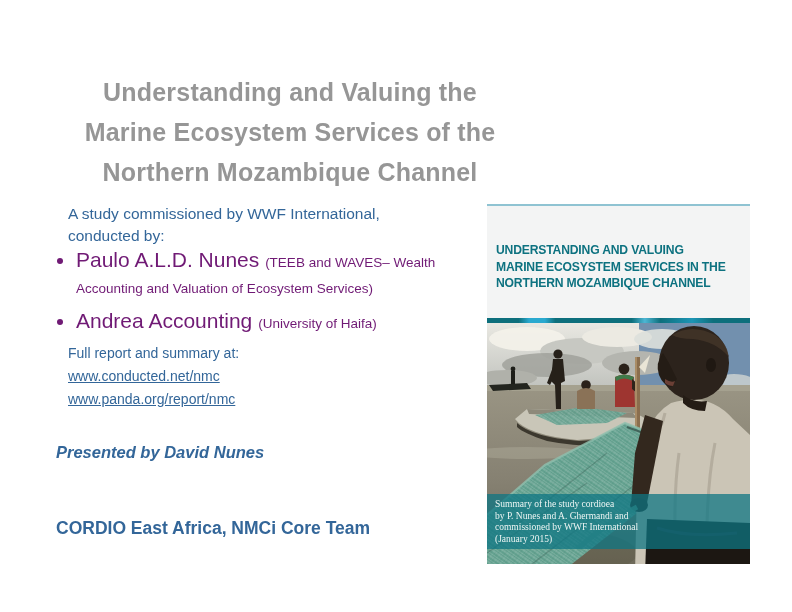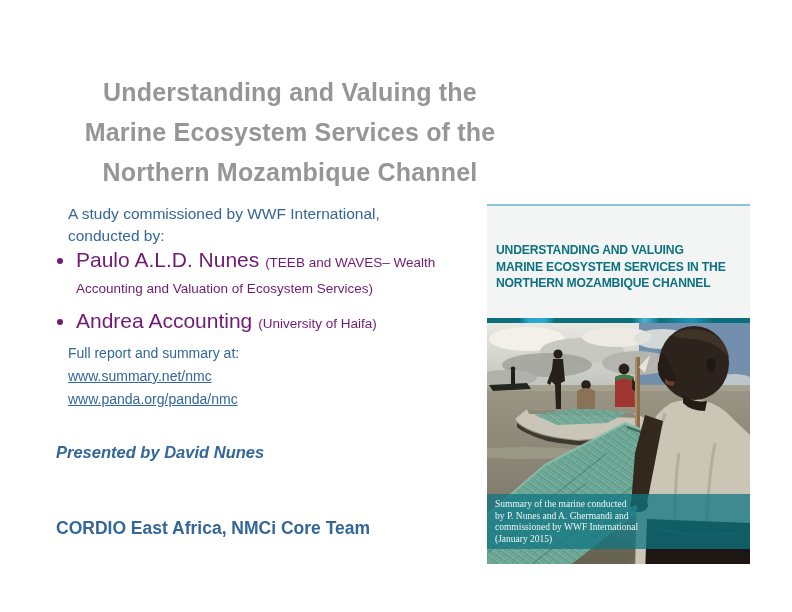--- a/index.html
+++ b/index.html
@@ -80,22 +80,22 @@
     <div>conducted by:</div>
   </div>
 
   <ul class="bullets">
     <li><span>Paulo A.L.D. Nunes </span><span class="aff">(TEEB and WAVES– Wealth Accounting and Valuation of Ecosystem Services)</span></li>
     <li><span>Andrea Accounting </span><span class="aff">(University of Haifa)</span></li>
   </ul>
 
   <div class="report-block">
     <div>Full report and summary at:</div>
-    <a class="lnk" href="#">www.summary.net/nmc</a>
-    <a class="lnk" href="#">www.panda.org/panda/nmc</a>
+    <a class="lnk" href="#">www.conducted.net/nmc</a>
+    <a class="lnk" href="#">www.panda.org/report/nmc</a>
   </div>
 
   <div class="presenter">Presented by David Nunes</div>
 
   <div class="teamline">CORDIO East Africa, NMCi Core Team</div>
 
   <div class="cover">
     <div class="cover-top-rule"></div>
 
     <div class="cover-header">
@@ -188,21 +188,21 @@
         <path d="M185 12 Q205 0 228 12 Q240 20 242 34 Q228 18 206 16 Q192 16 185 12 Z" fill="#453629" opacity="0.8"></path>
         <path d="M196 72 Q206 80 220 78 L218 88 Q204 88 196 80 Z" fill="#241c15"></path>
 
         <path d="M160 196 L263 200 L263 251 L158 251 Z" fill="#1c1712"></path>
         <path d="M170 205 Q200 215 250 210" stroke="#2c2c38" stroke-width="3" fill="none" opacity="0.7"></path>
 
         <path d="M150 184 Q120 200 90 226" stroke="#5e9c8c" stroke-width="5" fill="none" opacity="0.85"></path>
       </svg>
 
       <div class="photo-caption">
-        <div>Summary of the marine conducted</div>
+        <div>Summary of the study cordioea</div>
         <div>by P. Nunes and A. Ghermandi and</div>
         <div>commissioned by WWF International</div>
         <div>(January 2015)</div>
       </div>
     </div>
 
     <div class="cover-footer-bar">
       <span>Prepared by WWF and CORDIO.</span>
     </div>
   </div>

